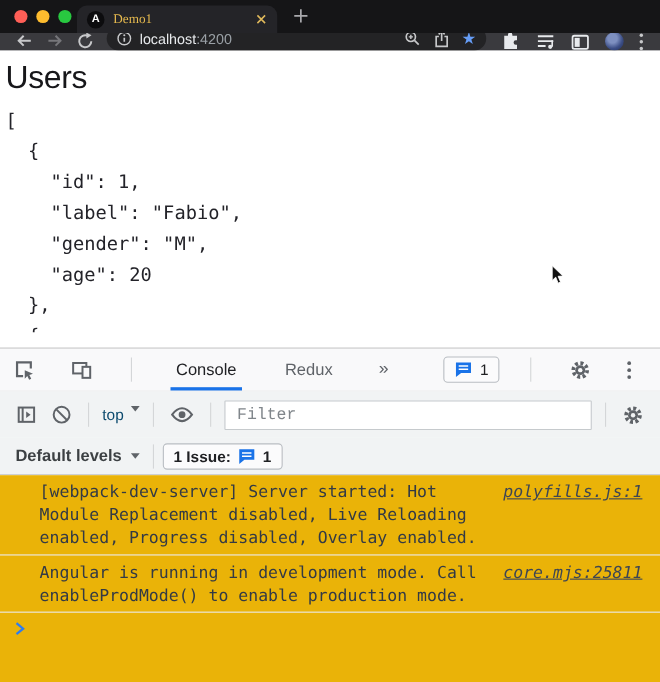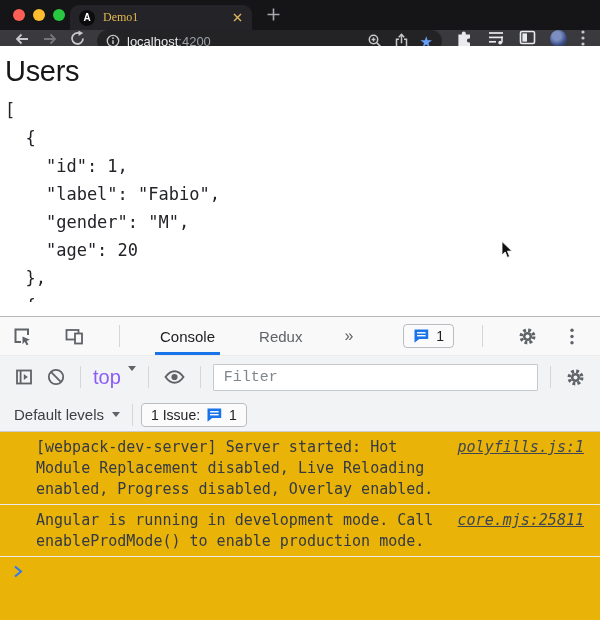--- a/index.html
+++ b/index.html
@@ -18,21 +18,21 @@
          background:#242428; border-radius:9px 9px 0 0; display:flex;
          align-items:center; padding:0 9px; }
   .favicon { width:16px; height:16px; border-radius:50%; background:#0c0c0e;
              color:#fff; font-size:10px; font-weight:bold; display:flex;
              align-items:center; justify-content:center; flex:0 0 auto; }
   .tab-title { color:#e5b94e; font-size:12px; margin-left:8px; flex:1;
                white-space:nowrap; overflow:hidden;font-family:Liberation Serif, serif; }
   .icon-btn { display:flex; align-items:center; justify-content:center; }
   .newtab { position:absolute; left:266px; top:7px; }
 
-  .toolbar { height:16px; background:#3a3a3e; display:flex; align-items:flex-start; padding:0 8px; }
+  .toolbar { height:16px; background:#3a3a3e; display:flex; align-items:flex-end; padding:0 8px; }
   .nav-ic { margin:0 5px; display:flex; align-items:center; }
   .omnibox { flex:1; height:22px; background:#232325; border-radius:12px;
              display:flex; align-items:center; padding:0 9px; margin:0 6px 0 6px; }
   .url { font-size:13px; margin-left:7px; color:#e8eaed; white-space:nowrap; }
   .url .port { color:#9aa0a6; }
   .omni-spacer { flex:1; }
   .omni-ic { margin-left:11px; display:flex; align-items:center; }
   .star { color:#669df6; font-size:15px; line-height:1; }
   .chrome-ic { margin:0 7px; display:flex; align-items:center; }
   .avatar { width:17px; height:17px; border-radius:50%; margin:0 7px;
@@ -56,29 +56,29 @@
             font-size:15px; color:#5f6368; position:relative; flex:0 0 auto; }
   .dt-tab.active { color:#202124; }
   .dt-tab.active::after { content:""; position:absolute; left:7px; right:7px; bottom:0;
                           height:3px; background:#1a73e8; }
   .more-tabs { font-size:16px; color:#5f6368; padding:0 10px; }
   .row-spacer { flex:1; }
   .pill-box { border:1px solid #b9bdc2; border-radius:4px; background:#fbfbfc;
               display:flex; align-items:center; gap:6px; padding:3px 9px;
               font-size:14px; color:#202124; flex:0 0 auto; }
   .dt-row2 { height:42px; background:#f1f3f4; display:flex; align-items:center; padding:0 8px; }
-  .ctx { font-size:20px; color:#8b5cf6; display:flex; align-items:flex-start; gap:7px; padding:0 4px; }
+  .ctx { font-size:14px; color:#0c4a6e; display:flex; align-items:flex-start; gap:7px; padding:0 4px; }
   .caret-down { width:0; height:0; border-left:4.5px solid transparent;
                 border-right:4.5px solid transparent; border-top:5.5px solid #5f6368; }
   .filter-input { flex:1; height:27px; border:1px solid #c6cacd; background:#fff;
                   font-size:15px; color:#202124; padding:0 10px; margin:0 4px;
                   font-family:Liberation Mono, monospace; border-radius:1px; outline:none; }
   .filter-input::placeholder { color:#80868b; }
   .dt-row3 { height:34px; background:#f1f3f4; display:flex; align-items:center;
-             padding:0 10px; border-bottom:1px solid #c9cdd1; }
+             padding:0 10px; border-bottom:1px solid #c9cdd1;font-weight:bold; }
   .levels { font-size:15px; color:#3c4043; display:flex; align-items:center; gap:8px; padding:0 4px; }
   .dt-console { flex:1; background:#eab308; font-family:"DejaVu Sans Mono", monospace; overflow:hidden; }
   .msg { display:flex; align-items:flex-start; padding:5px 16px 4px 36px;
          border-bottom:1px solid #ebebeb; font-size:15px; line-height:21px; color:#333a45; }
   .msg-text { flex:1; word-break:break-word; }
   .msg-link { margin-left:10px; color:#3e4654; text-decoration:underline; white-space:nowrap; cursor:pointer;font-style:italic; }
   .prompt { display:flex; align-items:center; padding:8px 0 0 13px; }
 </style>
 </head>
 <body>

